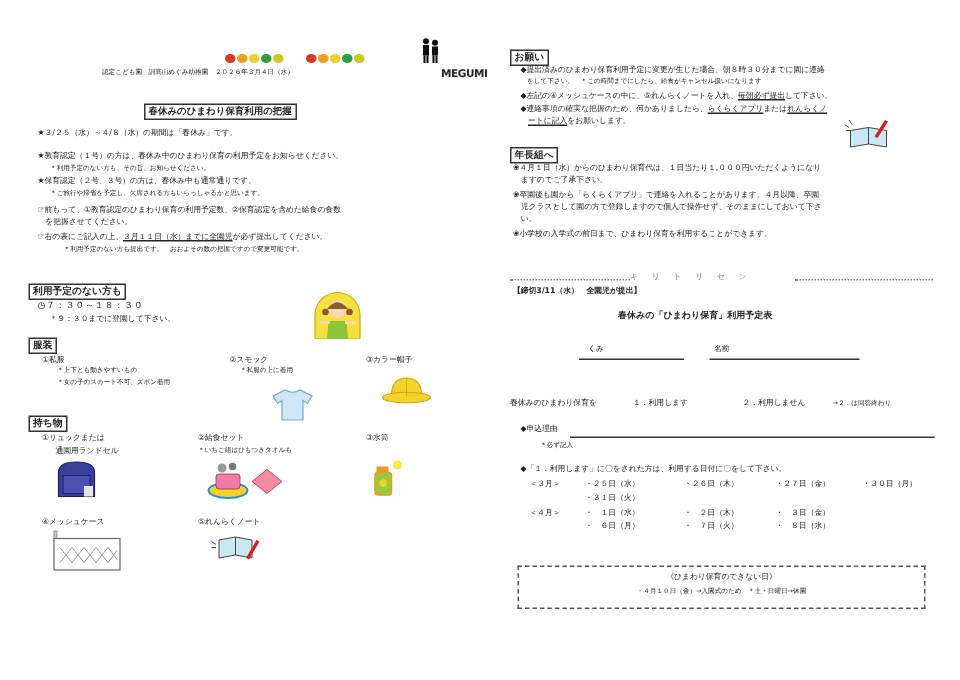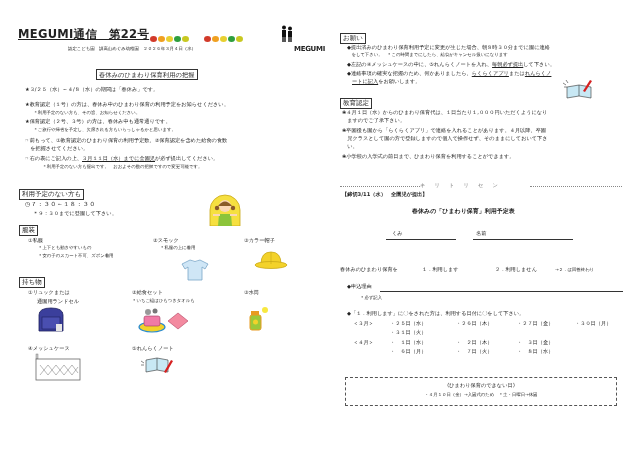--- a/index.html
+++ b/index.html
@@ -7,33 +7,32 @@
   body { font-family: "DejaVu Sans", sans-serif; color: #222; position: relative; }
   .page { position: absolute; top: 0; width: 320px; height: 453px; }
   .left { left: 0; }
   .right { left: 320px; }
   .abs { position: absolute; white-space: nowrap; }
   .t5 { font-size: 5.2px; line-height: 7px; }
   .t45 { font-size: 4.4px; line-height: 6px; }
   .t6 { font-size: 6px; line-height: 8px; }
   .bold { font-weight: bold; }
   .u { text-decoration: underline; }
-  .boxhead { border: 1px solid #333; padding: 0 2px; font-weight: normal; font-size: 6.5px; line-height: 9px; background: #fff; }
+  .boxhead { border: 1px solid #333; padding: 0 2px; font-weight: bold; font-size: 6.5px; line-height: 9px; background: #fff; }
   .title { font-family: "DejaVu Sans", sans-serif; font-weight: bold; font-size: 11.5px; letter-spacing: 0.3px; text-decoration: underline; color: #222; }
   .fruit { display: inline-block; width: 7px; height: 6px; border-radius: 50%; margin-right: 1px; vertical-align: middle; }
   .dashbox { border: 1px dashed #555; }
   .line { position: absolute; height: 1px; background: #333; }
   .dotline { position: absolute; height: 0; border-top: 1px dotted #888; }
 </style>
 </head>
 <body>
 
 <div class="page left">
 
-  <div class="abs title" style="left:18px; top:27px;">MEGUMI通信　第22号</div>
   <div class="abs" style="left:150px; top:28px;">
     <span class="fruit" style="background:#d23a2a"></span><span class="fruit" style="background:#f0a020"></span><span class="fruit" style="background:#e8d030"></span><span class="fruit" style="background:#2e9e3e"></span><span class="fruit" style="background:#c8c820"></span>
     <span style="display:inline-block;width:4px"></span>
     <span class="fruit" style="background:#d23a2a"></span><span class="fruit" style="background:#f0a020"></span><span class="fruit" style="background:#e8d030"></span><span class="fruit" style="background:#2e9e3e"></span><span class="fruit" style="background:#c8c820"></span>
   </div>
   <div class="abs t45" style="left:68px; top:46px;">認定こども園　訓高山めぐみ幼稚園　２０２６年３月４日（水）</div>
 
   <div class="abs" style="left:272px; top:25px; width:30px; text-align:center;">
     <svg width="16" height="17" viewBox="0 0 16 17">
       <circle cx="5" cy="2.5" r="2" fill="#111"></circle>
@@ -171,21 +170,21 @@
   </div>
   <div class="abs" style="left:243px; top:79px;">
     <svg width="32" height="20" viewBox="0 0 32 20">
       <path d="M4 8 L16 6 L28 8 L28 19 L16 17 L4 19 Z" fill="#c8e8f4" stroke="#333" stroke-width="0.6"></path>
       <path d="M16 6 V17" stroke="#333" stroke-width="0.6"></path>
       <path d="M20 12 L27 1 L29 2 L22 13 Z" fill="#d62020"></path>
       <path d="M0 4 L3 6 M1 8 L4 8 M3 1 L5 4" stroke="#333" stroke-width="0.6"></path>
     </svg>
   </div>
 
-  <div class="abs boxhead" style="left:20px; top:98px;">教育認定</div>
+  <div class="abs boxhead" style="left:20px; top:98px;">年長組へ</div>
   <div class="abs t5" style="left:22px; top:109px;">❀４月１日（水）からのひまわり保育代は、１日当たり１,０００円いただくようになり</div>
   <div class="abs t5" style="left:22px; top:117px;">　ますのでご了承下さい。</div>
   <div class="abs t5" style="left:22px; top:127px;">❀卒園後も園から「らくらくアプリ」で連絡を入れることがあります。４月以降、卒園</div>
   <div class="abs t5" style="left:22px; top:135px;">　児クラスとして園の方で登録しますので個人で操作せず、そのままにしておいて下さ</div>
   <div class="abs t5" style="left:22px; top:143px;">　い。</div>
   <div class="abs t5" style="left:22px; top:153px;">❀小学校の入学式の前日まで、ひまわり保育を利用することができます。</div>
 
   <div class="dotline" style="left:20px; top:186px; width:80px;"></div>
   <div class="abs t5" style="left:100px; top:182px; color:#777; letter-spacing:2px;">キ　リ　ト　リ　セ　ン</div>
   <div class="dotline" style="left:210px; top:186px; width:92px;"></div>

